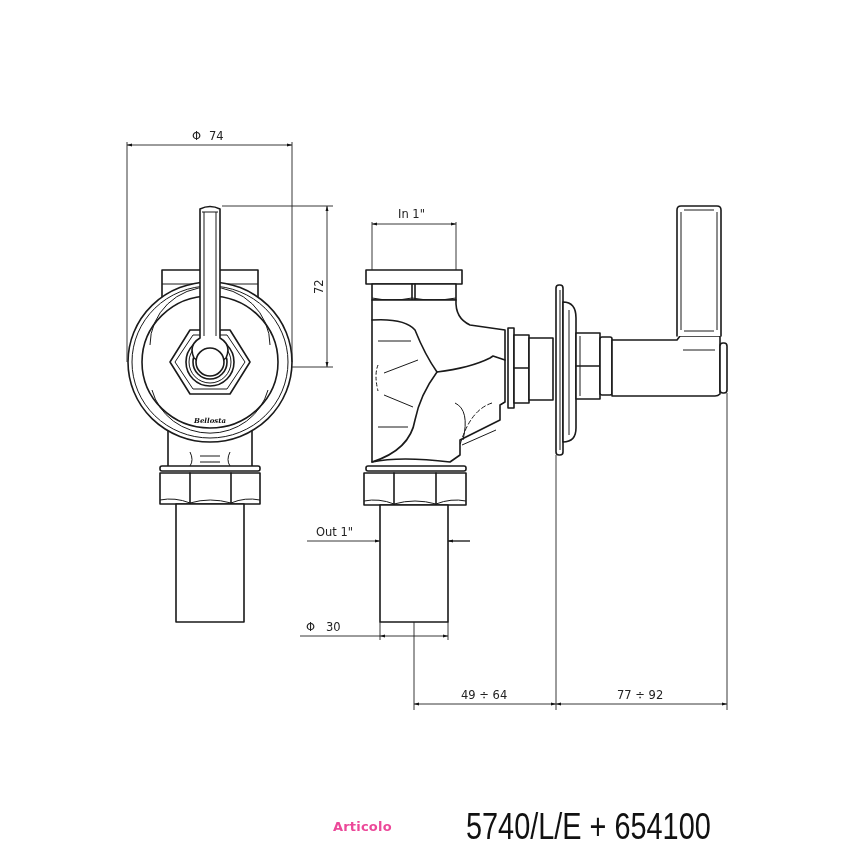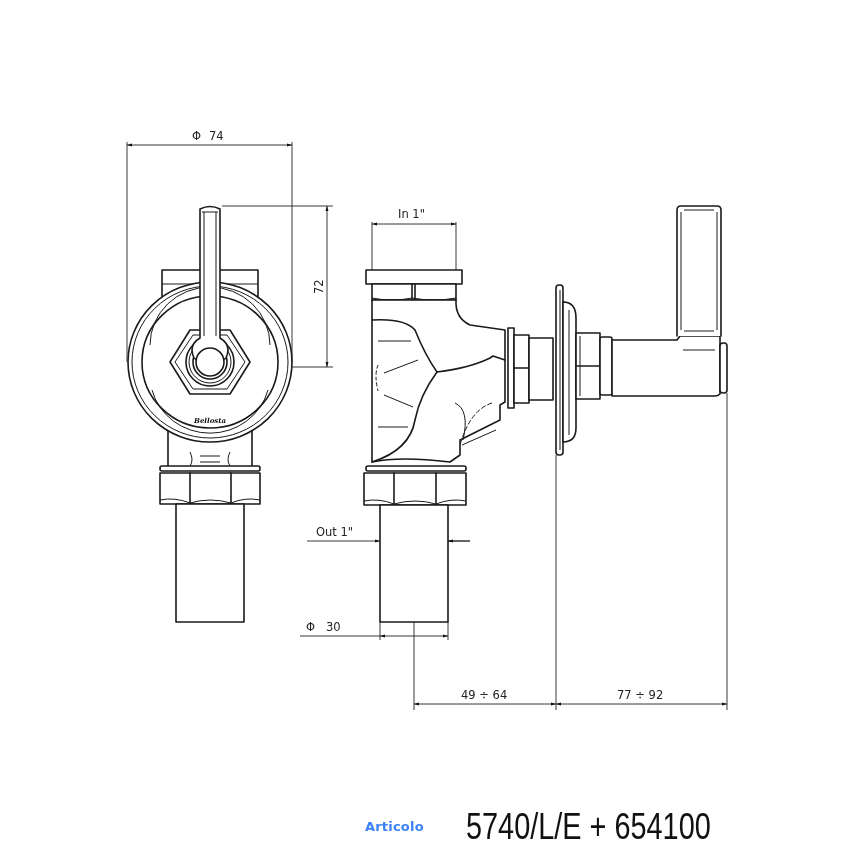--- a/index.html
+++ b/index.html
@@ -4,21 +4,21 @@
 <style>
   html, body { margin: 0; padding: 0; background: #ffffff; }
   body { width: 850px; height: 850px; position: relative; overflow: hidden; }
   #drawing { position: absolute; left: 0; top: 0; width: 850px; height: 850px; }
   .ln { stroke: #1a1a1a; stroke-width: 1.6; fill: none; stroke-linejoin: round; stroke-linecap: round; }
   .thin { stroke: #1a1a1a; stroke-width: 1; fill: none; }
   .dim { stroke: #222; stroke-width: 0.9; fill: none; }
   .fillw { fill: #ffffff; }
   .dimtext { font-family: "DejaVu Sans", sans-serif; font-size: 11.5px; fill: #222; }
   .arrow { fill: #111; }
-  .title-label { position: absolute; left: 333px; top: 819px; font-family: "DejaVu Sans", sans-serif; font-weight: bold; font-size: 13px; color: #3b82f6; letter-spacing: 0.2px; margin-left: 32px; }
+  .title-label { position: absolute; left: 333px; top: 819px; font-family: "DejaVu Sans", sans-serif; font-weight: bold; font-size: 13px; color: #ec4899; letter-spacing: 0.2px; }
   .title-code { position: absolute; left: 466px; top: 806px; font-family: "Liberation Sans Narrow", "Liberation Sans", sans-serif; font-size: 37px; color: #111; transform: scaleX(0.78); transform-origin: left top; letter-spacing: 0px; white-space: nowrap; }
 </style>
 </head>
 <body>
 
 <svg id="drawing" viewBox="0 0 850 850" xmlns="http://www.w3.org/2000/svg">
   <defs>
     <marker id="arr" viewBox="0 0 10 10" refX="10" refY="5" markerWidth="10" markerHeight="5" orient="auto-start-reverse" markerUnits="userSpaceOnUse">
       <path d="M0,2 L10,5 L0,8 z" class="arrow"></path>
     </marker>

